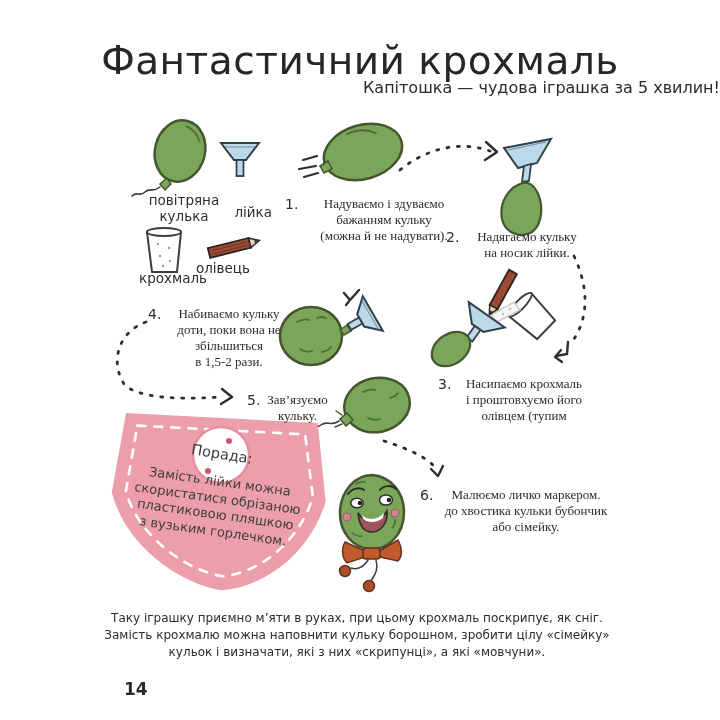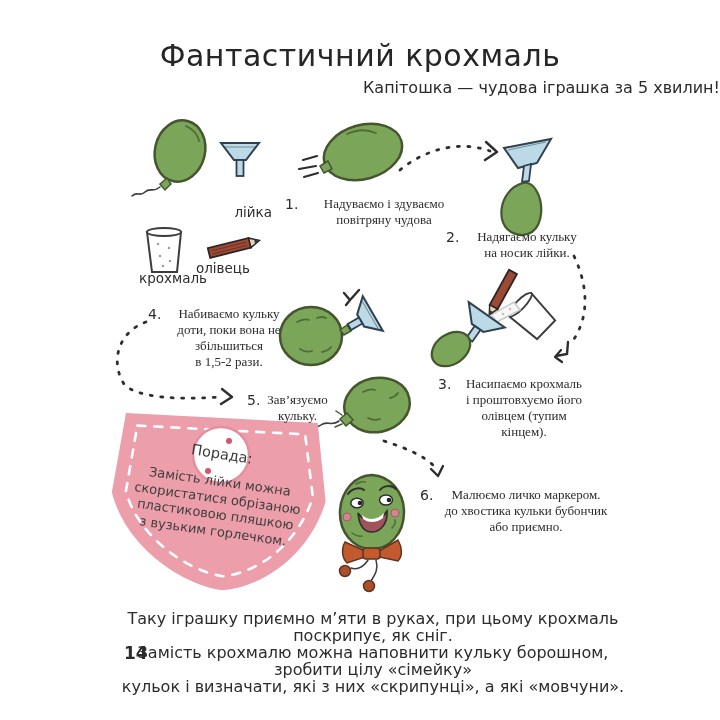--- a/index.html
+++ b/index.html
@@ -1,31 +1,31 @@
 <!DOCTYPE html>
 <html><head>
 <meta charset="utf-8">
 <style>
   html,body{margin:0;padding:0;background:#fff;}
   .page{position:relative;width:720px;height:720px;background:#ffffff;overflow:hidden;
         font-family:"DejaVu Sans", sans-serif;color:#2d2d2d;}
   svg{position:absolute;left:0;top:0;pointer-events:none;}
   .abs{position:absolute;}
-  .title{left:0;right:0;top:38px;text-align:center;font-size:30px;letter-spacing:.5px;color:#262626;}
+  .title{left:0;right:0;top:38px;text-align:center;font-size:39px;letter-spacing:.5px;color:#262626;}
   .subtitle{left:0;right:0;top:78px;text-align:right;font-size:16px;color:#2b2b2b;}
   .mat-label{text-align:center;font-size:13.5px;line-height:16px;color:#2e2e2e;}
   .step{position:absolute;font-size:13px;line-height:16px;color:#2c2c2c;}
   .step .num{position:absolute;left:0;top:0;font-size:14px;}
   .step .lines{margin-left:20px;text-align:center;font-family:Liberation Serif, serif;}
   .pocket-text{left:132px;top:474px;width:178px;text-align:center;font-size:13px;line-height:16.5px;
                color:#3d3d3d;transform:rotate(8deg);transform-origin:50% 0;}
   .badge-text{left:190px;top:446px;width:64px;text-align:center;font-size:14.5px;color:#3a3a3a;
               transform:rotate(9deg);}
-  .footer{left:108px;top:610px;width:530px;text-align:center;font-size:16px;line-height:17px;color:#2c2c2c;}
-  .pageno{left:124px;top:643px;font-size:17px;font-weight:bold;color:#2b2b2b;}
+  .footer{left:92px;top:610px;width:530px;text-align:center;font-size:12px;line-height:17px;color:#2c2c2c;}
+  .pageno{left:124px;top:679px;font-size:17px;font-weight:bold;color:#2b2b2b;}
 </style>
 </head>
 <body>
 
 <div class="page">
 
 <svg width="720" height="720" viewBox="0 0 720 720">
 
   <g>
     <ellipse cx="180" cy="151" rx="25" ry="31" transform="rotate(14 180 151)" fill="#7ba558" stroke="#44552f" stroke-width="2.5"></ellipse>
@@ -187,47 +187,51 @@
     <path d="M368,560 C363,568 356,570 351,568" fill="none" stroke="#3d3d3d" stroke-width="1.5" stroke-linecap="round"></path>
     <path d="M376,560 C379,570 374,576 371,581" fill="none" stroke="#3d3d3d" stroke-width="1.5" stroke-linecap="round"></path>
     <circle cx="345" cy="571" r="5.5" fill="#ad4f2c" stroke="#5f3320" stroke-width="1.5"></circle>
     <circle cx="369" cy="586" r="5.5" fill="#ad4f2c" stroke="#5f3320" stroke-width="1.5"></circle>
   </g>
 </svg>
 
 <div class="abs title">Фантастичний крохмаль</div>
 <div class="abs subtitle">Капітошка — чудова іграшка за 5 хвилин!</div>
 
+<div class="abs mat-label" style="left:138px;top:192px;width:92px;">
+  <div>повітряна</div>
+  <div>кулька</div>
+</div>
 <div class="abs mat-label" style="left:210px;top:204px;width:62px;text-align:right;">лійка</div>
 <div class="abs mat-label" style="left:124px;top:270px;width:84px;margin-left:7px;">крохмаль</div>
 <div class="abs mat-label" style="left:188px;top:260px;width:70px;">олівець</div>
 
 <div class="step" style="left:285px;top:196px;width:178px;">
   <span class="num">1.</span>
   <div class="lines">
     <div>Надуваємо і здуваємо</div>
-    <div>повітряну чудова</div>
+    <div>бажанням кульку</div>
+    <div>(можна й не надувати).</div>
   </div>
 </div>
 
 <div class="step" style="left:446px;top:229px;width:142px;">
   <span class="num">2.</span>
   <div class="lines">
     <div>Надягаємо кульку</div>
     <div>на носик лійки.</div>
   </div>
 </div>
 
 <div class="step" style="left:438px;top:376px;width:152px;">
   <span class="num">3.</span>
   <div class="lines">
     <div>Насипаємо крохмаль</div>
     <div>і проштовхуємо його</div>
     <div>олівцем (тупим</div>
-    <div>кінцем).</div>
   </div>
 </div>
 
 <div class="step" style="left:148px;top:306px;width:142px;">
   <span class="num">4.</span>
   <div class="lines">
     <div>Набиваємо кульку</div>
     <div>доти, поки вона не</div>
     <div>збільшиться</div>
     <div>в 1,5-2 рази.</div>
@@ -240,21 +244,21 @@
     <div>Зав’язуємо</div>
     <div>кульку.</div>
   </div>
 </div>
 
 <div class="step" style="left:420px;top:487px;width:192px;">
   <span class="num">6.</span>
   <div class="lines">
     <div>Малюємо личко маркером.</div>
     <div>до хвостика кульки бубончик</div>
-    <div>або приємно.</div>
+    <div>або сімейку.</div>
   </div>
 </div>
 
 <div class="abs badge-text">Порада:</div>
 <div class="abs pocket-text">
   <div>Замість лійки можна</div>
   <div>скористатися обрізаною</div>
   <div>пластиковою пляшкою</div>
   <div>з вузьким горлечком.</div>
 </div>

